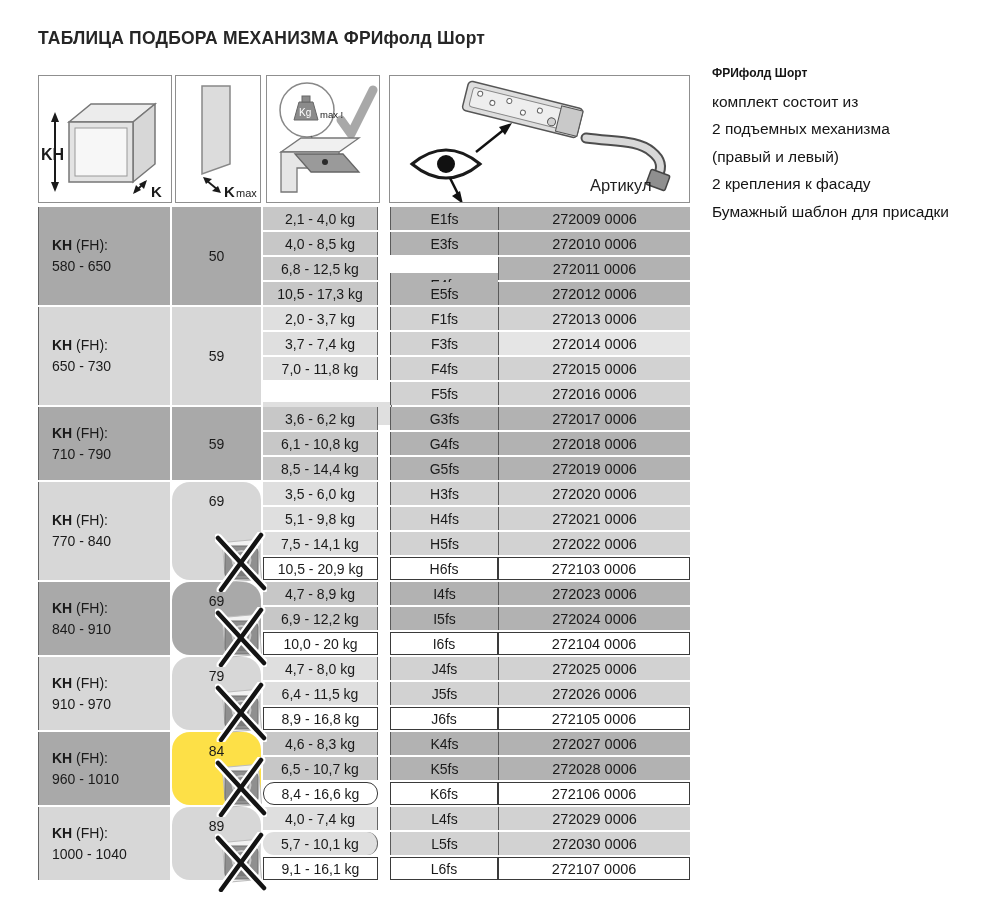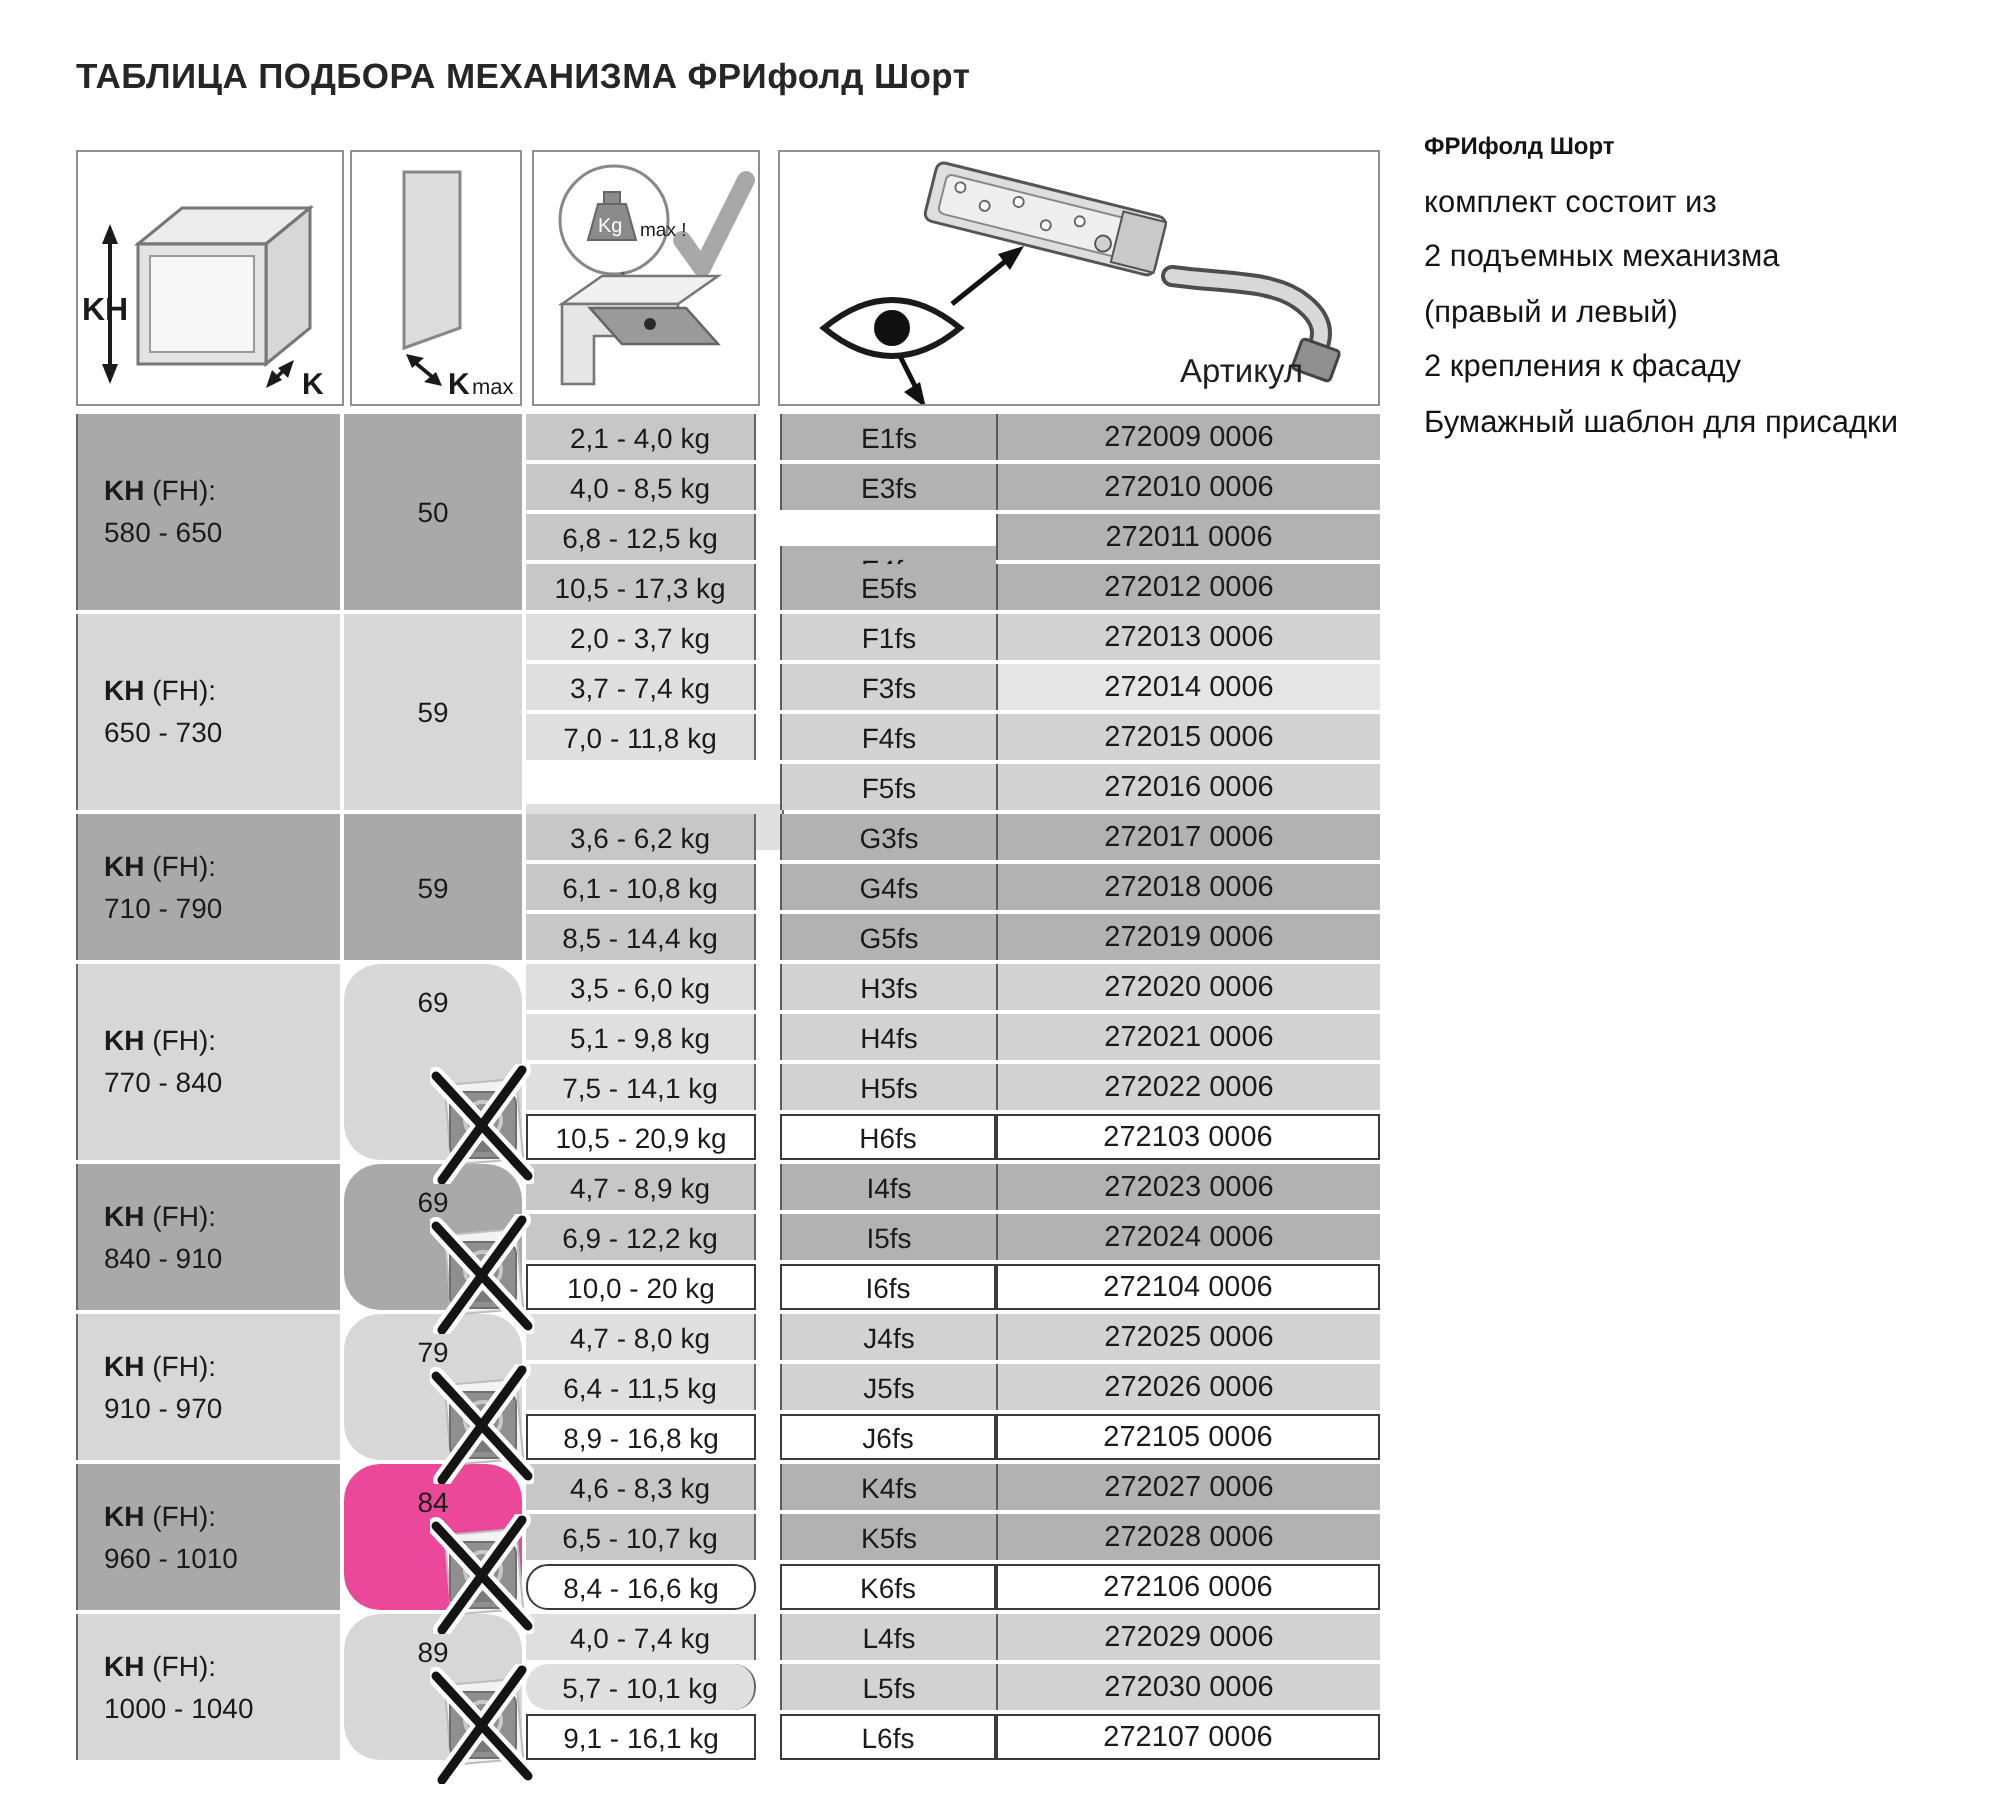--- a/index.html
+++ b/index.html
@@ -250,21 +250,21 @@
     <div class="cell kg-cell" style="left: 225px; width: 115px; top: 475px; height: 23px; background: rgb(223, 223, 223);">6,4 - 11,5 kg</div>
     <div class="cell model-cell" style="left: 352px; width: 108px; top: 475px; height: 23px; background: rgb(210, 210, 210);">J5fs</div>
     <div class="cell article-cell" style="left: 460px; width: 192px; top: 475px; height: 23px; background: rgb(210, 210, 210);">272026 0006</div>
     <div class="cell kg-cell hl" style="left: 225px; width: 115px; top: 500px; height: 23px; background: rgb(223, 223, 223);">8,9 - 16,8 kg</div>
     <div class="cell model-cell hl" style="left: 352px; width: 108px; top: 500px; height: 23px; background: rgb(210, 210, 210);">J6fs</div>
     <div class="cell article-cell hl" style="left: 460px; width: 192px; top: 500px; height: 23px; background: rgb(210, 210, 210);">272105 0006</div>
     <div class="cell kh-cell" style="left: 0px; width: 132px; top: 525px; height: 73px; background: rgb(169, 169, 169);">
       <div><span class="bold">KH</span> (FH):</div>
       <div>960 - 1010</div>
     </div>
-    <div class="cell kmax-cell kmax-top" style="left: 134px; width: 89px; top: 525px; height: 73px; background: #ec4899;">
+    <div class="cell kmax-cell kmax-top" style="left: 134px; width: 89px; top: 525px; height: 73px; background: #fde047;">
       <span>84</span>
       <div class="cross-icon"><svg viewBox="0 0 52 60" width="52" height="60">
           <g transform="rotate(-5 26 30)">
             <rect x="9" y="9" width="36" height="40" fill="#f2f2f2" stroke="#bdbdbd"></rect>
           </g>
           <rect x="10" y="14" width="33" height="33" rx="6" fill="#8f8f8f" stroke="#6f6f6f"></rect>
           <circle cx="26.5" cy="28" r="9" fill="none" stroke="#c9c9c9" stroke-width="2"></circle>
           <rect x="15" y="39" width="24" height="5" fill="#7a7a7a"></rect>
           <line x1="3" y1="6" x2="49" y2="56" stroke="#fff" stroke-width="9" stroke-linecap="round"></line>
           <line x1="46" y1="3" x2="6" y2="58" stroke="#fff" stroke-width="9" stroke-linecap="round"></line>

